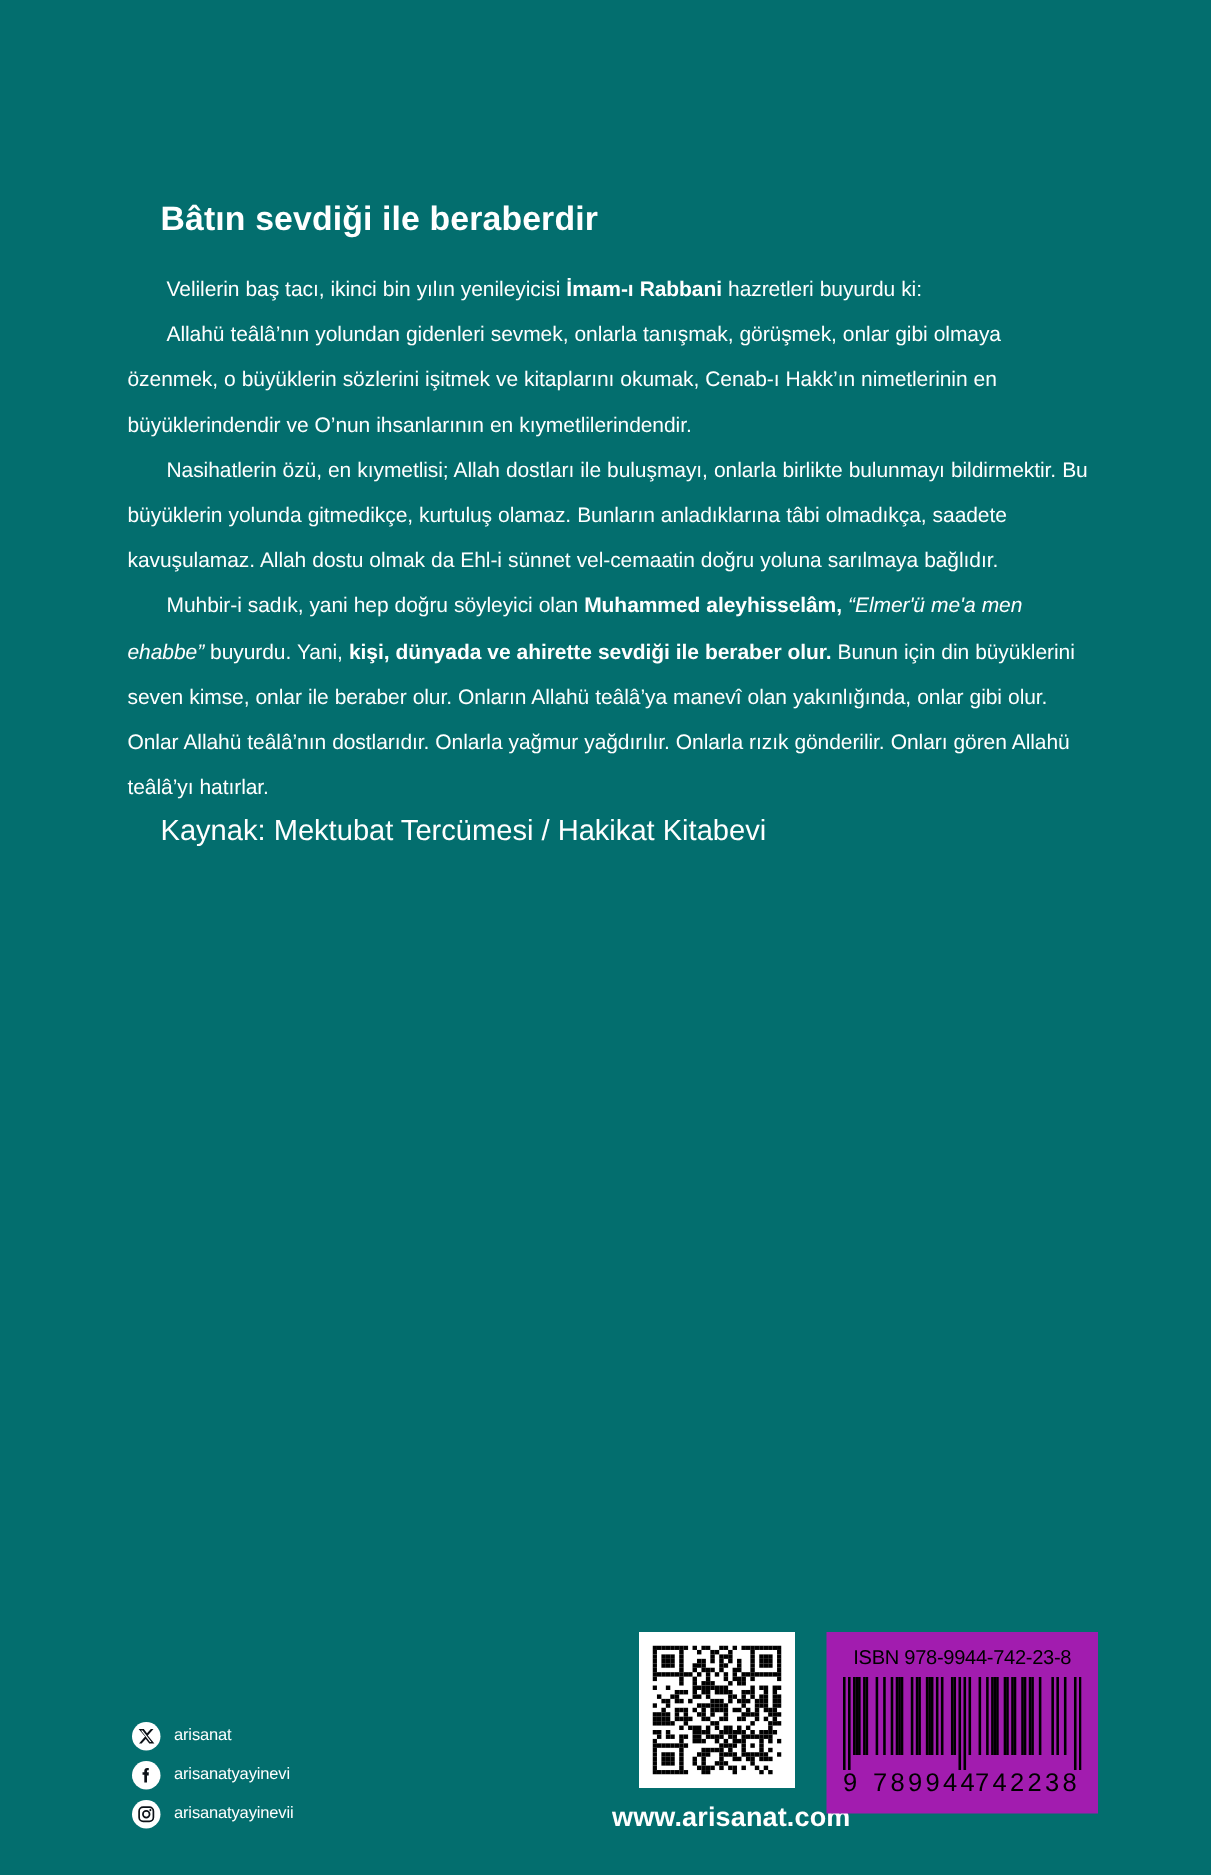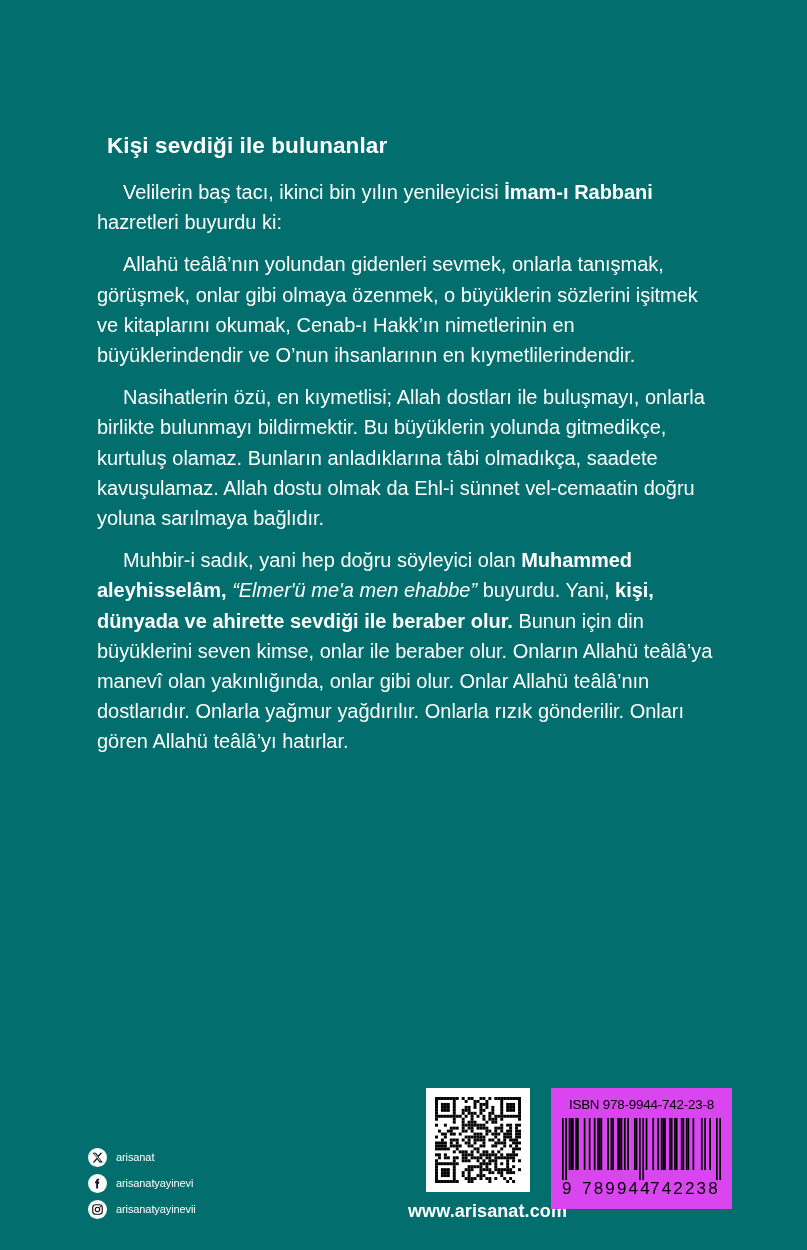--- a/index.html
+++ b/index.html
@@ -32,23 +32,23 @@
 
   .headline {
     font-size: 22.5px;
     font-weight: bold;
     letter-spacing: 0.1px;
     margin: 0 0 18px 22px;
     line-height: 1.2;
   }
 
   .para {
-    font-size: 20px;
+    font-size: 14px;
     line-height: 30.2px;
-    margin: 12px;
+    margin: 0;
     text-indent: 26px;
     text-align: left;
     letter-spacing: -0.05px;
     word-spacing: 0.2px;
   }
 
   .para b { font-weight: bold; }
   .para .bi { font-weight: normal; font-style: italic; }
 
   .source {
@@ -125,48 +125,49 @@
     letter-spacing: 0.1px;
   }
 
   
   .isbn-block {
     position: absolute;
     left: 551px;
     top: 8px;
     width: 181px;
     height: 121px;
-    background: #d946ef;
+    background: #a21caf;
     box-sizing: border-box;
     padding: 9px 11px 4px 11px;
   }
   .isbn-text {
     font-size: 13.4px;
     color: #000000;
     text-align: center;
     letter-spacing: -0.2px;
     line-height: 16px;
     white-space: nowrap;
   }
   .barcode-svg { display: block; margin: 3px auto 0 auto; }
 </style>
 </head>
 <body>
 
 <div class="page">
 
   <div class="content">
 
-    <h1 class="headline">Kişi sevdiği ile bulunanlar</h1>
+    <h1 class="headline">Bâtın sevdiği ile beraberdir</h1>
 
     <p class="para" id="p1"><span>Velilerin baş tacı, ikinci bin yılın yenileyicisi </span><b>İmam-ı Rabbani</b><span> hazretleri buyurdu ki:</span></p>
     <p class="para" id="p3"><span>Allahü teâlâ’nın yolundan gidenleri sevmek, onlarla tanışmak, görüşmek, onlar gibi olmaya özenmek, o büyüklerin sözlerini işitmek ve kitaplarını okumak, Cenab-ı Hakk’ın nimetlerinin en büyüklerindendir ve O’nun ihsanlarının en kıymetlilerindendir.</span></p>
     <p class="para" id="p2"><span>Nasihatlerin özü, en  kıymetlisi; Allah dostları ile buluşmayı, onlarla birlikte bulunmayı bildirmektir. Bu büyüklerin yolunda gitmedikçe, kurtuluş olamaz. Bunların anladıklarına tâbi olmadıkça, saadete kavuşulamaz. Allah dostu olmak da Ehl-i sünnet vel-cemaatin doğru yoluna sarılmaya bağlıdır.</span></p>
     <p class="para" id="p4"><span>Muhbir-i sadık, yani hep doğru söyleyici olan </span><b>Muhammed aleyhisselâm,</b><span> </span><span class="bi">“Elmer'ü me'a men ehabbe”</span><span> buyurdu. Yani, </span><b>kişi, dünyada ve ahirette sevdiği ile beraber olur.</b><span> Bunun için din büyüklerini seven kimse, onlar ile beraber olur. Onların Allahü teâlâ’ya manevî olan yakınlığında, onlar gibi olur. Onlar Allahü teâlâ’nın dostlarıdır. Onlarla yağmur yağdırılır. Onlarla rızık gönderilir. Onları gören Allahü teâlâ’yı hatırlar.</span></p>
 
+    <p class="source">Kaynak: Mektubat Tercümesi / Hakikat Kitabevi</p>
   </div>
 
   <div class="footer">
 
     <div class="social">
 
       <div class="social-row">
         <span class="social-icon">
           <svg width="13" height="13" viewBox="0 0 24 24" aria-hidden="true">
             <path fill="#0d1117" d="M17.7 3h3.2l-7 8.1L22 21h-6.3l-4.3-5.7L6.3 21H3.1l7.5-8.6L2.6 3H9l3.9 5.2L17.7 3zm-1.1 16h1.8L7.5 4.8H5.6L16.6 19z"></path>

